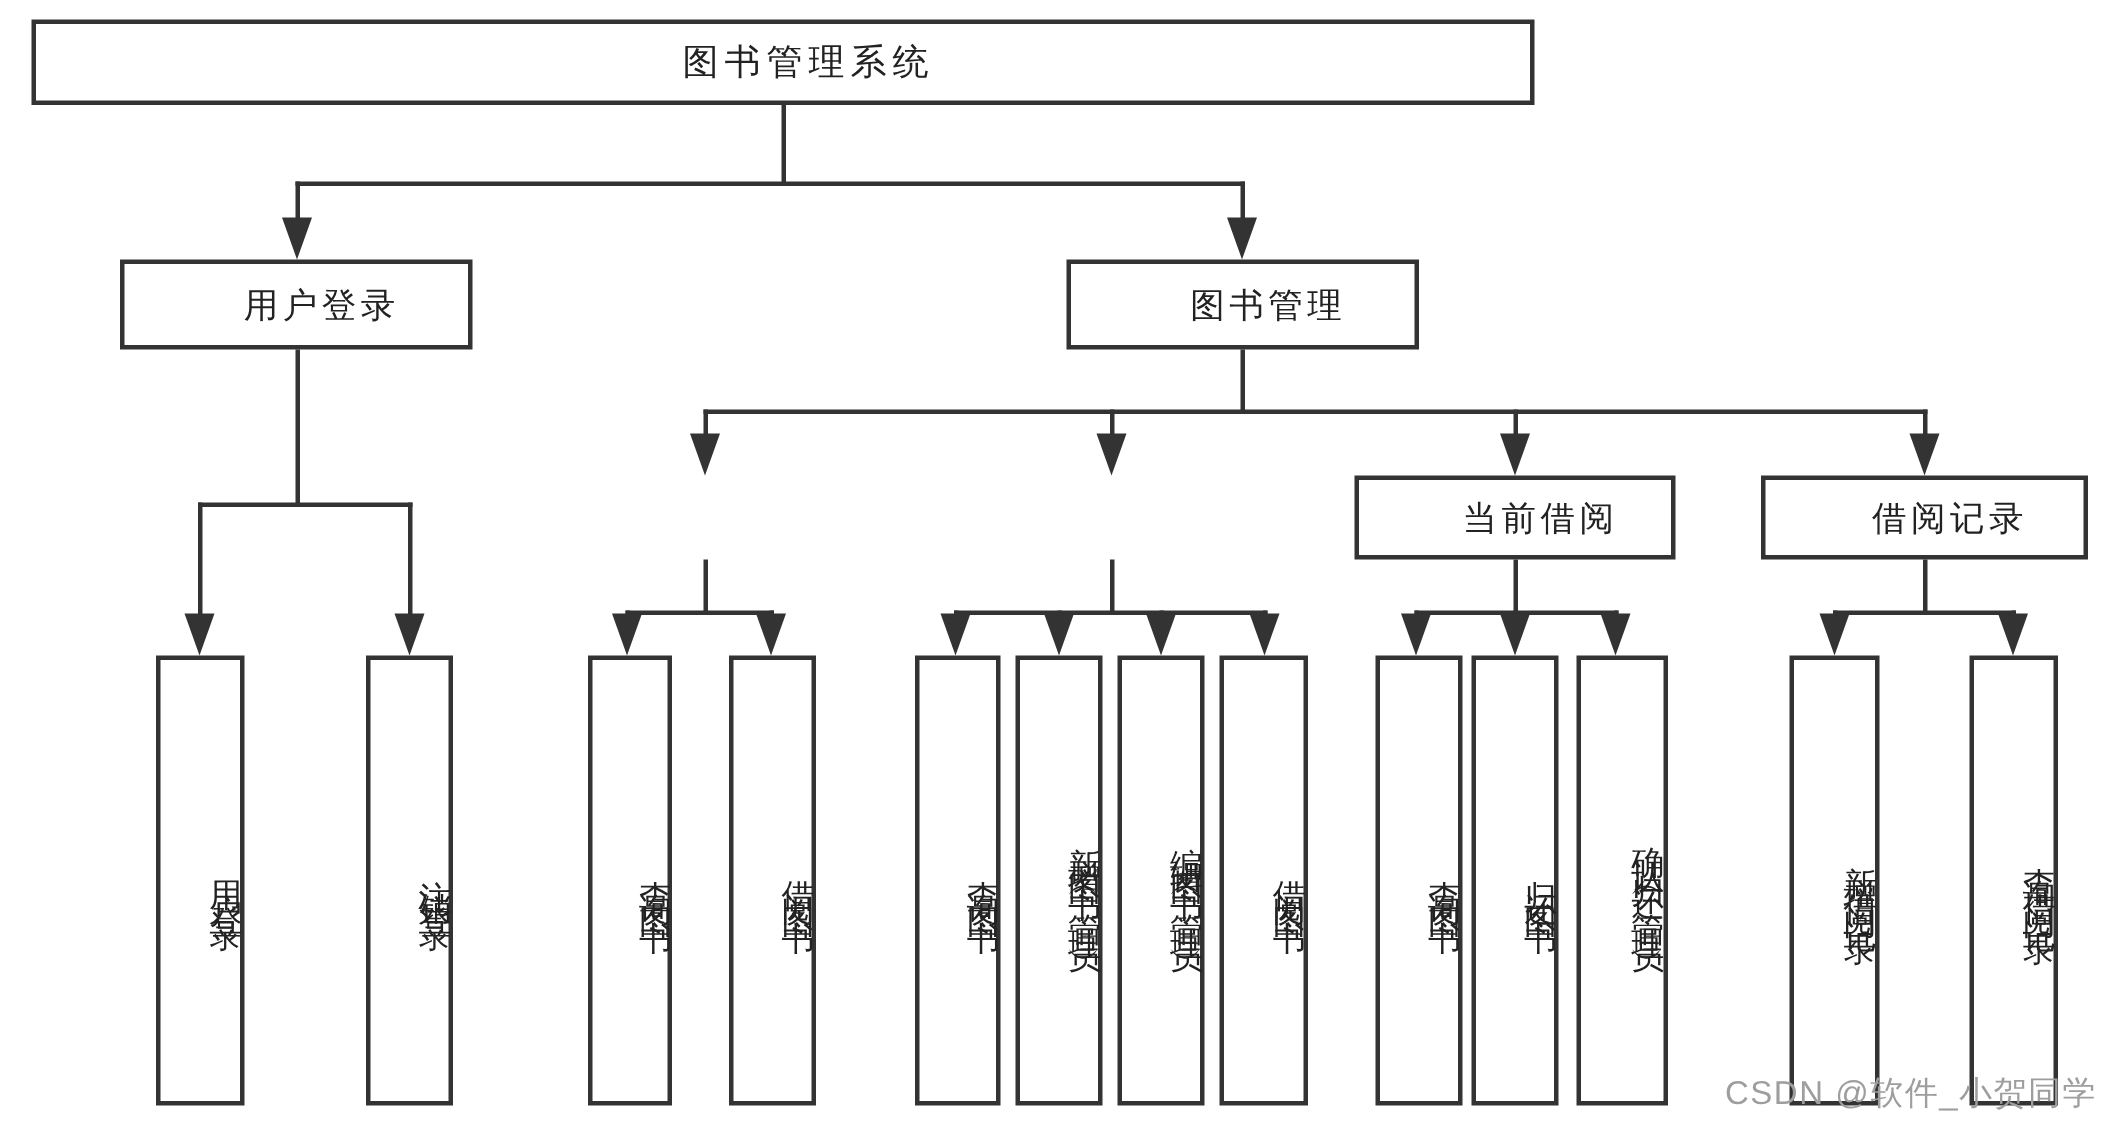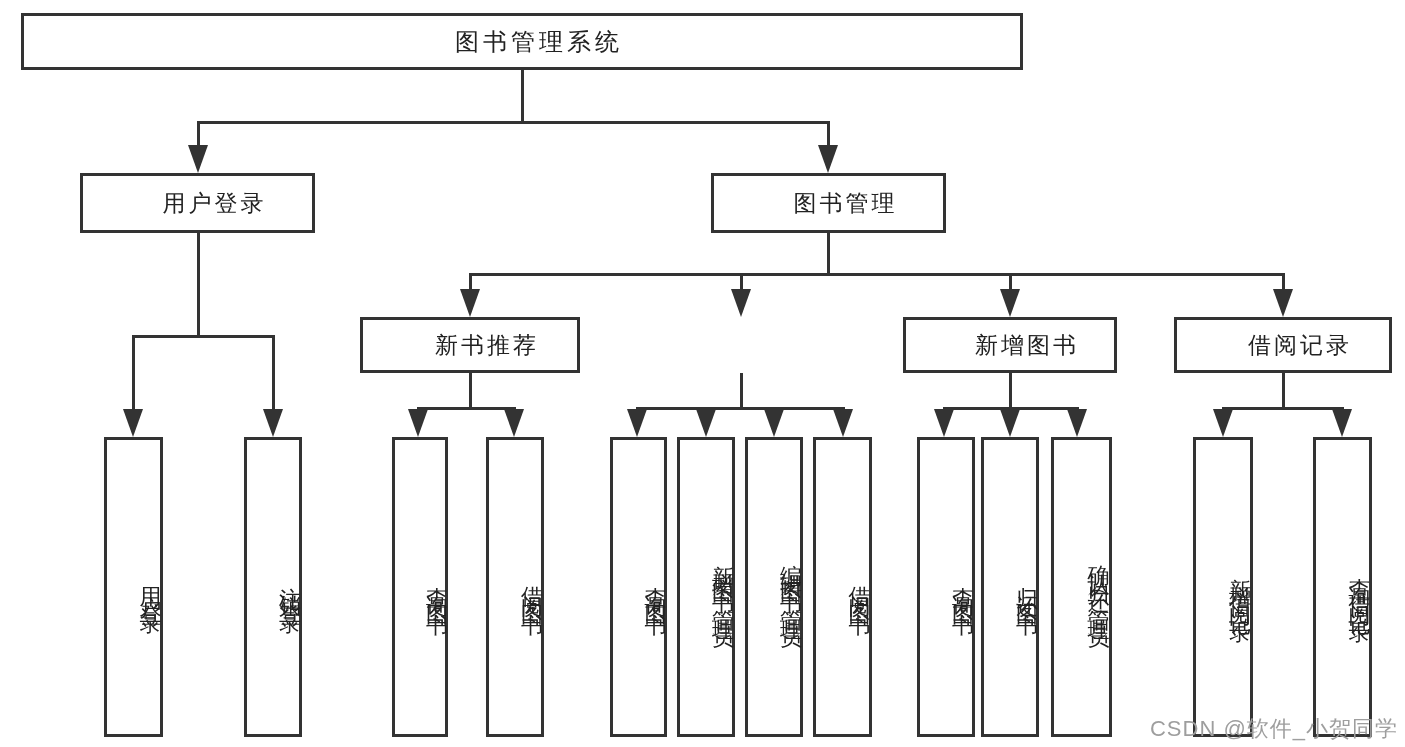--- a/index.html
+++ b/index.html
@@ -68,25 +68,22 @@
   <span class="watermark">CSDN @软件_小贺同学</span>
 <div class="node root" style="left: 21px; top: 13px; width: 1002px; height: 57px;">
       <span class="label">图书管理系统</span>
     </div>
     <div class="node" style="left: 80px; top: 173px; width: 235px; height: 60px;">
       <span class="label">用户登录</span>
     </div>
     <div class="node" style="left: 711px; top: 173px; width: 235px; height: 60px;">
       <span class="label">图书管理</span>
     </div>
-    <div class="node" style="left: 360px; top: 317px; width: 220px; height: 56px;">
-      <span class="label">新书推荐</span>
-    </div>
     <div class="node" style="left: 903px; top: 317px; width: 214px; height: 56px;">
-      <span class="label">新增图书</span>
+      <span class="label">当前借阅</span>
     </div>
     <div class="node" style="left: 1174px; top: 317px; width: 218px; height: 56px;">
       <span class="label">借阅记录</span>
     </div>
     <div class="node vertical" style="left: 104px; top: 437px; width: 59px; height: 300px;">
       <span class="label">用户登录</span>
     </div>
     <div class="node vertical" style="left: 244px; top: 437px; width: 58px; height: 300px;">
       <span class="label">注销登录</span>
     </div>

